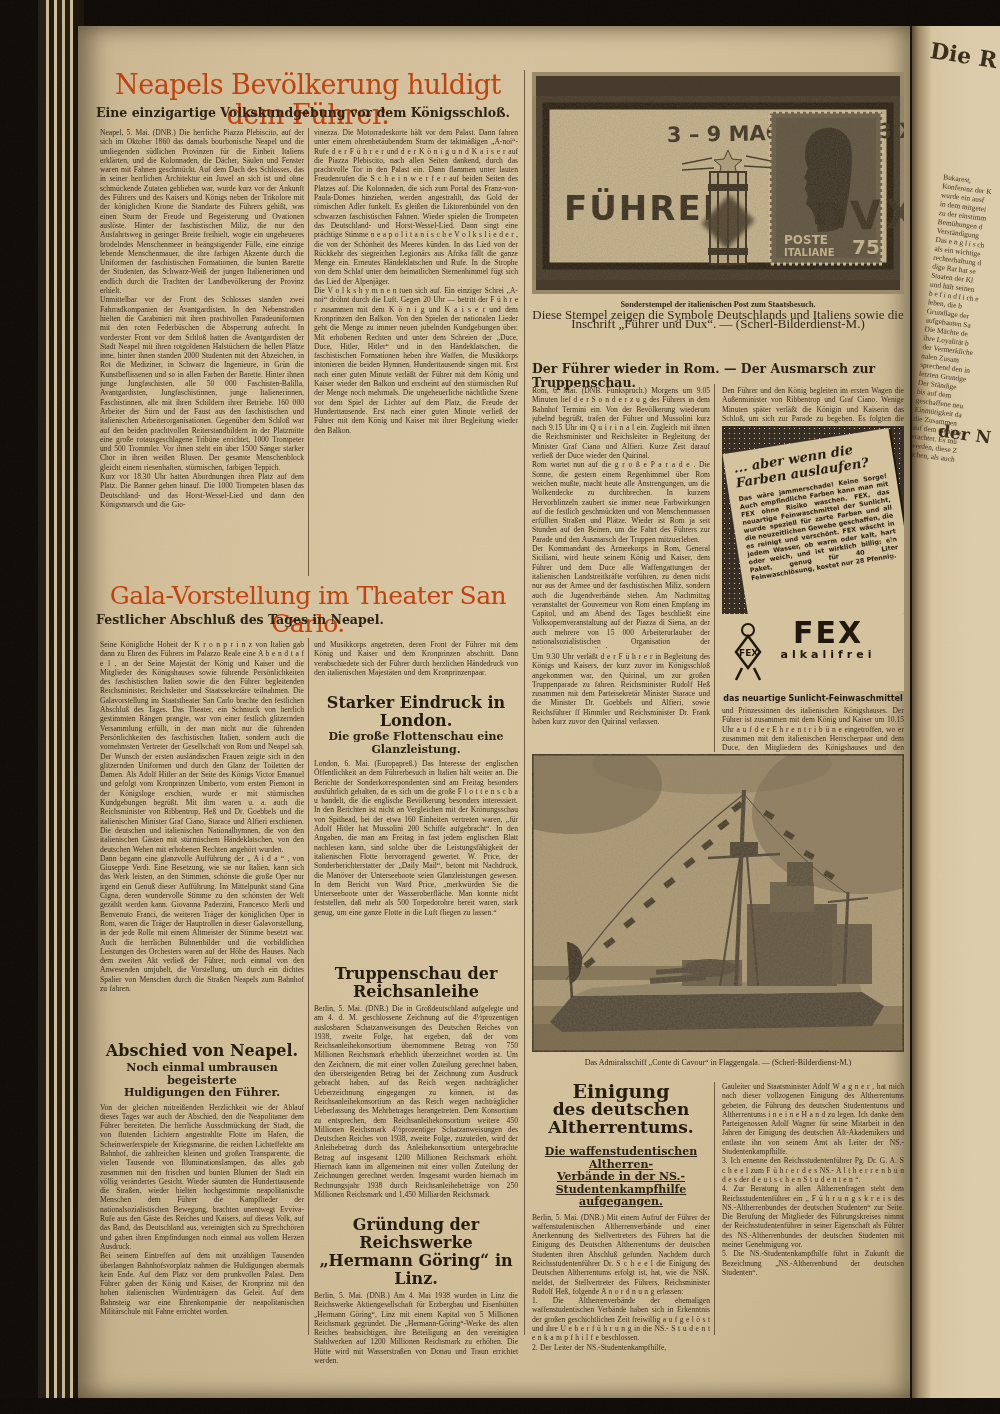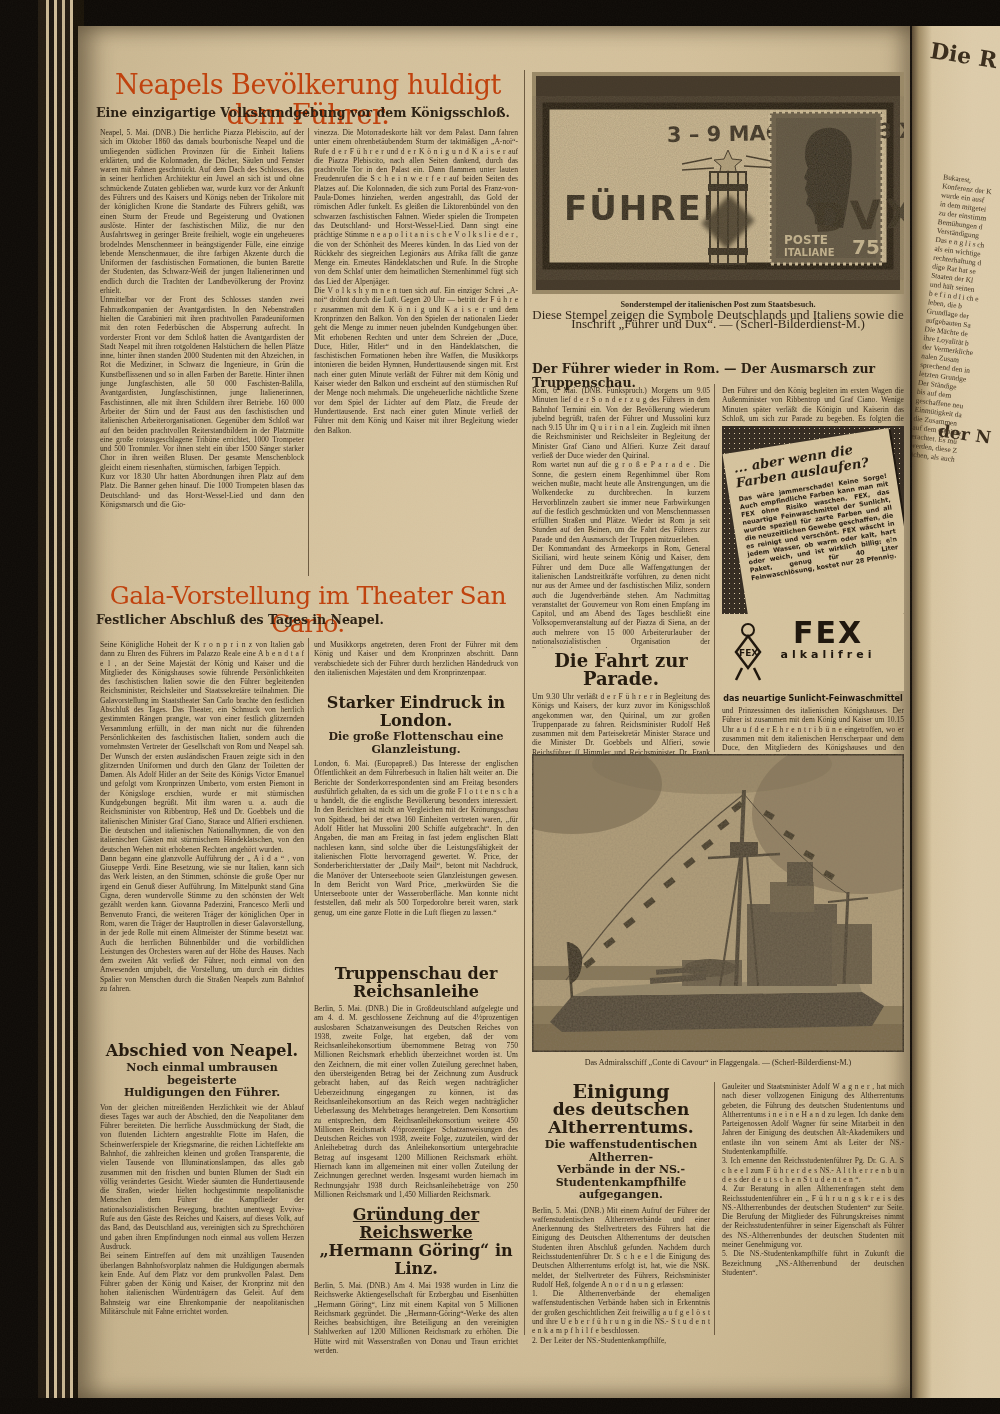--- a/index.html
+++ b/index.html
@@ -78,21 +78,21 @@
 Bei seinem Eintreffen auf dem mit unzähligen Tausenden überlangen Bahnhofsvorplatz nahmen die Huldigungen abermals kein Ende. Auf dem Platz vor dem prunkvollen Palast. Dem Führer gaben der König und Kaiser, der Kronprinz mit den hohen italienischen Würdenträgern das Geleit. Auf dem Bahnsteig war eine Ehrenkompanie der neapolitanischen Militärschule mit Fahne errichtet worden.</div>
   </div>
 
   <div class="abs" style="left:314px;top:640px;width:204px;height:695px;">
     <div class="flow" style="height:50px;">und Musikkorps angetreten, deren Front der Führer mit dem König und Kaiser und dem Kronprinzen abschritt. Dann verabschiedete sich der Führer durch herzlichen Händedruck von den italienischen Majestäten und dem Kronprinzenpaar.</div>
     <div class="h3" style="margin-top:4px;">Starker Eindruck in London.</div>
     <div class="sub2" style="margin-top:1px;">Die große Flottenschau eine Glanzleistung.</div>
     <div class="flow" style="height:200px;margin-top:3px;">London, 6. Mai. (Europapreß.) Das Interesse der englischen Öffentlichkeit an dem Führerbesuch in Italien hält weiter an. Die Berichte der Sonderkorrespondenten sind am Freitag besonders ausführlich gehalten, da es sich um die große  F l o t t e n s c h a u  handelt, die die englische Bevölkerung besonders interessiert. In den Berichten ist nicht an Vergleichen mit der Krönungsschau von Spithead, bei der etwa 160 Einheiten vertreten waren, „für Adolf Hitler hat Mussolini 200 Schiffe aufgebracht“. In den Angaben, die man am Freitag in fast jedem englischen Blatt nachlesen kann, sind solche über die Leistungsfähigkeit der italienischen Flotte hervorragend gewertet. W. Price, der Sonderberichterstatter der „Daily Mail“, betont mit Nachdruck, die Manöver der Unterseeboote seien Glanzleistungen gewesen. In dem Bericht von Ward Price, „merkwürden Sie die Unterseeboote unter der Wasseroberfläche. Man konnte nicht feststellen, daß mehr als 500 Torpedorohre bereit waren, stark genug, um eine ganze Flotte in die Luft fliegen zu lassen.“</div>
     <div class="h3" style="margin-top:6px;">Truppenschau der Reichsanleihe</div>
     <div class="flow" style="height:198px;margin-top:3px;">Berlin, 5. Mai. (DNB.) Die in Großdeutschland aufgelegte und am 4. d. M. geschlossene Zeichnung auf die 4½prozentigen auslosbaren Schatzanweisungen des Deutschen Reiches von 1938, zweite Folge, hat ergeben, daß der vom Reichsanleihekonsortium übernommene Betrag von 750 Millionen Reichsmark erheblich überzeichnet worden ist. Um den Zeichnern, die mit einer vollen Zuteilung gerechnet haben, den übersteigenden Betrag bei der Zeichnung zum Ausdruck gebracht haben, auf das Reich wegen nachträglicher Ueberzeichnung eingegangen zu können, ist das Reichsanleihekonsortium an das Reich wegen nachträglicher Ueberlassung des Mehrbetrages herangetreten. Dem Konsortium zu entsprechen, dem Reichsanleihekonsortium weitere 450 Millionen Reichsmark 4½prozentiger Schatzanweisungen des Deutschen Reiches von 1938, zweite Folge, zuzuteilen, wird der Anleihebetrag durch das Anleihekonsortium untergebrachte Betrag auf insgesamt 1200 Millionen Reichsmark erhöht. Hiernach kann im allgemeinen mit einer vollen Zuteilung der Zeichnungen gerechnet werden. Insgesamt wurden hiernach im Rechnungsjahr 1938 durch Reichsanleihebeträge von 250 Millionen Reichsmark und 1,450 Milliarden Reichsmark.</div>
-    <div class="h3" style="margin-top:4px;text-decoration:underline;">Gründung der Reichswerke</div>
+    <div class="h3" style="margin-top:14px;">Gründung der Reichswerke</div>
     <div class="h3">„Hermann Göring“ in Linz.</div>
     <div class="flow" style="height:90px;margin-top:3px;">Berlin, 5. Mai. (DNB.) Am 4. Mai 1938 wurden in Linz die Reichswerke Aktiengesellschaft für Erzbergbau und Eisenhütten „Hermann Göring“, Linz mit einem Kapital von 5 Millionen Reichsmark gegründet. Die „Hermann-Göring“-Werke des alten Reiches beabsichtigen, ihre Beteiligung an den vereinigten Stahlwerken auf 1200 Millionen Reichsmark zu erhöhen. Die Hütte wird mit Wasserstraßen von Donau und Traun errichtet werden.</div>
   </div>
 
   <div class="vrule" style="left:524px;top:70px;height:1265px;"></div>
 
   <div class="abs" style="left:532px;top:72px;width:372px;height:222px;">
     <svg width="372" height="222" viewBox="0 0 372 222">
       <defs>
         <filter id="g1">
@@ -141,21 +141,20 @@
   <div class="abs cap" style="left:532px;top:300px;width:372px;">Sonderstempel der italienischen Post zum Staatsbesuch.</div>
   <div class="abs" style="left:532px;top:310px;width:372px;font-size:13px;line-height:9px;text-align:center;color:#32271a;">Diese Stempel zeigen die Symbole Deutschlands und Italiens sowie die Inschrift „Führer und Dux“. — (Scherl-Bilderdienst-M.)</div>
 
   <div class="abs sub" style="left:532px;top:362px;width:372px;">Der Führer wieder in Rom. — Der Ausmarsch zur Truppenschau.</div>
   <div class="vrule" style="left:714px;top:384px;height:368px;"></div>
 
   <div class="abs" style="left:532px;top:386px;width:178px;height:366px;">
     <div class="flow" style="height:262px;">Rom, 6. Mai. (DNB. Funkspruch.)  Morgens um 9.05 Minuten lief  d e r  S o n d e r z u g  des Führers in dem Bahnhof Termini ein. Von der Bevölkerung wiederum jubelnd begrüßt, trafen der Führer und Mussolini kurz nach 9.15 Uhr im  Q u i r i n a l  ein. Zugleich mit ihnen die Reichsminister und Reichsleiter in Begleitung der Minister Graf Ciano und Alfieri. Kurze Zeit darauf verließ der Duce wieder den Quirinal.
 Rom wartet nun auf die  g r o ß e  P a r a d e .  Die Sonne, die gestern einem Regenhimmel über Rom weichen mußte, macht heute alle Anstrengungen, um die Wolkendecke zu durchbrechen. In kurzem Hervorblinzeln zaubert sie immer neue Farbwirkungen auf die festlich geschmückten und von Menschenmassen erfüllten Straßen und Plätze. Wieder ist Rom ja seit Stunden auf den Beinen, um die Fahrt des Führers zur Parade und den Ausmarsch der Truppen mitzuerleben.
 Der Kommandant des Armeekorps in Rom, General Siciliani, wird heute seinem König und Kaiser, dem Führer und dem Duce alle Waffengattungen der italienischen Landstreitkräfte vorführen, zu denen nicht nur aus der Armee und der faschistischen Miliz, sondern auch die Jugendverbände stehen. Am Nachmittag veranstaltet der Gouverneur von Rom einen Empfang im Capitol, und am Abend des Tages beschließt eine Volksopernveranstaltung auf der Piazza di Siena, an der auch mehrere von 15 000 Arbeiterurlauber der nationalsozialistischen Organisation der Freizeitgestaltung teilnehmen werden.</div>
-    <div class="h3" style="margin-top:4px;font-size:18px;">Die Fahrt zur Parade.</div>
     <div class="flow" style="height:76px;margin-top:4px;">Um 9.30 Uhr verläßt  d e r  F ü h r e r  in Begleitung des Königs und Kaisers, der kurz zuvor im Königsschloß angekommen war, den Quirinal, um zur großen Truppenparade zu fahren. Reichsminister Rudolf Heß zusammen mit dem Parteisekretär Minister Starace und die Minister Dr. Goebbels und Alfieri, sowie Reichsführer ſſ Himmler und Reichsminister Dr. Frank haben kurz zuvor den Quirinal verlassen.</div>
   </div>
 
   <div class="abs" style="left:722px;top:386px;width:182px;height:366px;">
     <div class="flow" style="height:38px;">Den Führer und den König begleiten im ersten Wagen die Außenminister von Ribbentrop und Graf Ciano. Wenige Minuten später verläßt die Königin und Kaiserin das Schloß, um sich zur Parade zu begeben. Es folgten die Prinzen</div>
 
     <div class="fex" style="left:0;top:40px;width:182px;height:265px;">
       <div class="fex-panel">
         <div class="fex-head">... aber wenn die</div>
         <div class="fex-head">Farben auslaufen?</div>
@@ -244,21 +243,21 @@
         <rect x="0" y="0" width="372" height="298" fill="none" stroke="#2a2113" stroke-width="3"></rect>
       </g>
     </svg>
   </div>
   <div class="abs" style="left:532px;top:1058px;width:372px;font-size:8px;text-align:center;color:#2e2416;">Das Admiralsschiff „Conte di Cavour“ in Flaggengala. — (Scherl-Bilderdienst-M.)</div>
 
   <div class="vrule" style="left:714px;top:1082px;height:253px;"></div>
   <div class="abs" style="left:532px;top:1082px;width:178px;height:256px;">
     <div class="h3" style="font-size:19px;">Einigung</div>
     <div class="h3" style="font-size:17px;">des deutschen Altherrentums.</div>
-    <div class="sub2" style="margin-top:3px;white-space:pre-line;">Die waffenstudentischen Altherren-
+    <div class="sub2" style="margin-top:10px;white-space:pre-line;text-decoration:underline;">Die waffenstudentischen Altherren-
 Verbände in der NS.-Studentenkampfhilfe
 aufgegangen.</div>
     <div class="flow" style="height:160px;margin-top:4px;">Berlin, 5. Mai. (DNB.) Mit einem Aufruf der Führer der waffenstudentischen Altherrenverbände und einer Anerkennung des Stellvertreters des Führers hat die Einigung des Deutschen Altherrentums der deutschen Studenten ihren Abschluß gefunden. Nachdem durch Reichsstudentenführer Dr.  S c h e e l  die Einigung des Deutschen Altherrentums erfolgt ist, hat, wie die NSK. meldet, der Stellvertreter des Führers, Reichsminister Rudolf Heß, folgende  A n o r d n u n g  erlassen:
 1. Die Altherrenverbände der ehemaligen waffenstudentischen Verbände haben sich in Erkenntnis der großen geschichtlichen Zeit freiwillig  a u f g e l ö s t  und ihre  U e b e r f ü h r u n g  in die NS.- S t u d e n t e n k a m p f h i l f e  beschlossen.
 2. Der Leiter der NS.-Studentenkampfhilfe,</div>
   </div>
   <div class="abs flow" style="left:722px;top:1082px;width:182px;height:256px;">Gauleiter und Staatsminister Adolf  W a g n e r ,  hat mich nach dieser vollzogenen Einigung des Altherrentums gebeten, die Führung des deutschen Studententums und Altherrentums  i n  e i n e  H a n d  zu legen. Ich danke dem Parteigenossen Adolf Wagner für seine Mitarbeit in den Jahren der Einigung des deutschen Alt-Akademikers und entlaste ihn von seinem Amt als Leiter der NS.-Studentenkampfhilfe.
 3. Ich ernenne den Reichsstudentenführer Pg. Dr. G. A.  S c h e e l  zum  F ü h r e r  d e s  NS.- A l t h e r r e n b u n d e s  der  d e u t s c h e n  S t u d e n t e n “.
 4. Zur Beratung in allen Altherrenfragen steht dem Reichsstudentenführer ein „ F ü h r u n g s k r e i s  des NS.-Altherrenbundes der deutschen Studenten“ zur Seite. Die Berufung der Mitglieder des Führungskreises nimmt der Reichsstudentenführer in seiner Eigenschaft als Führer des NS.-Altherrenbundes der deutschen Studenten mit meiner Genehmigung vor.
 5. Die NS.-Studentenkampfhilfe führt in Zukunft die Bezeichnung „NS.-Altherrenbund der deutschen Studenten“.</div>

